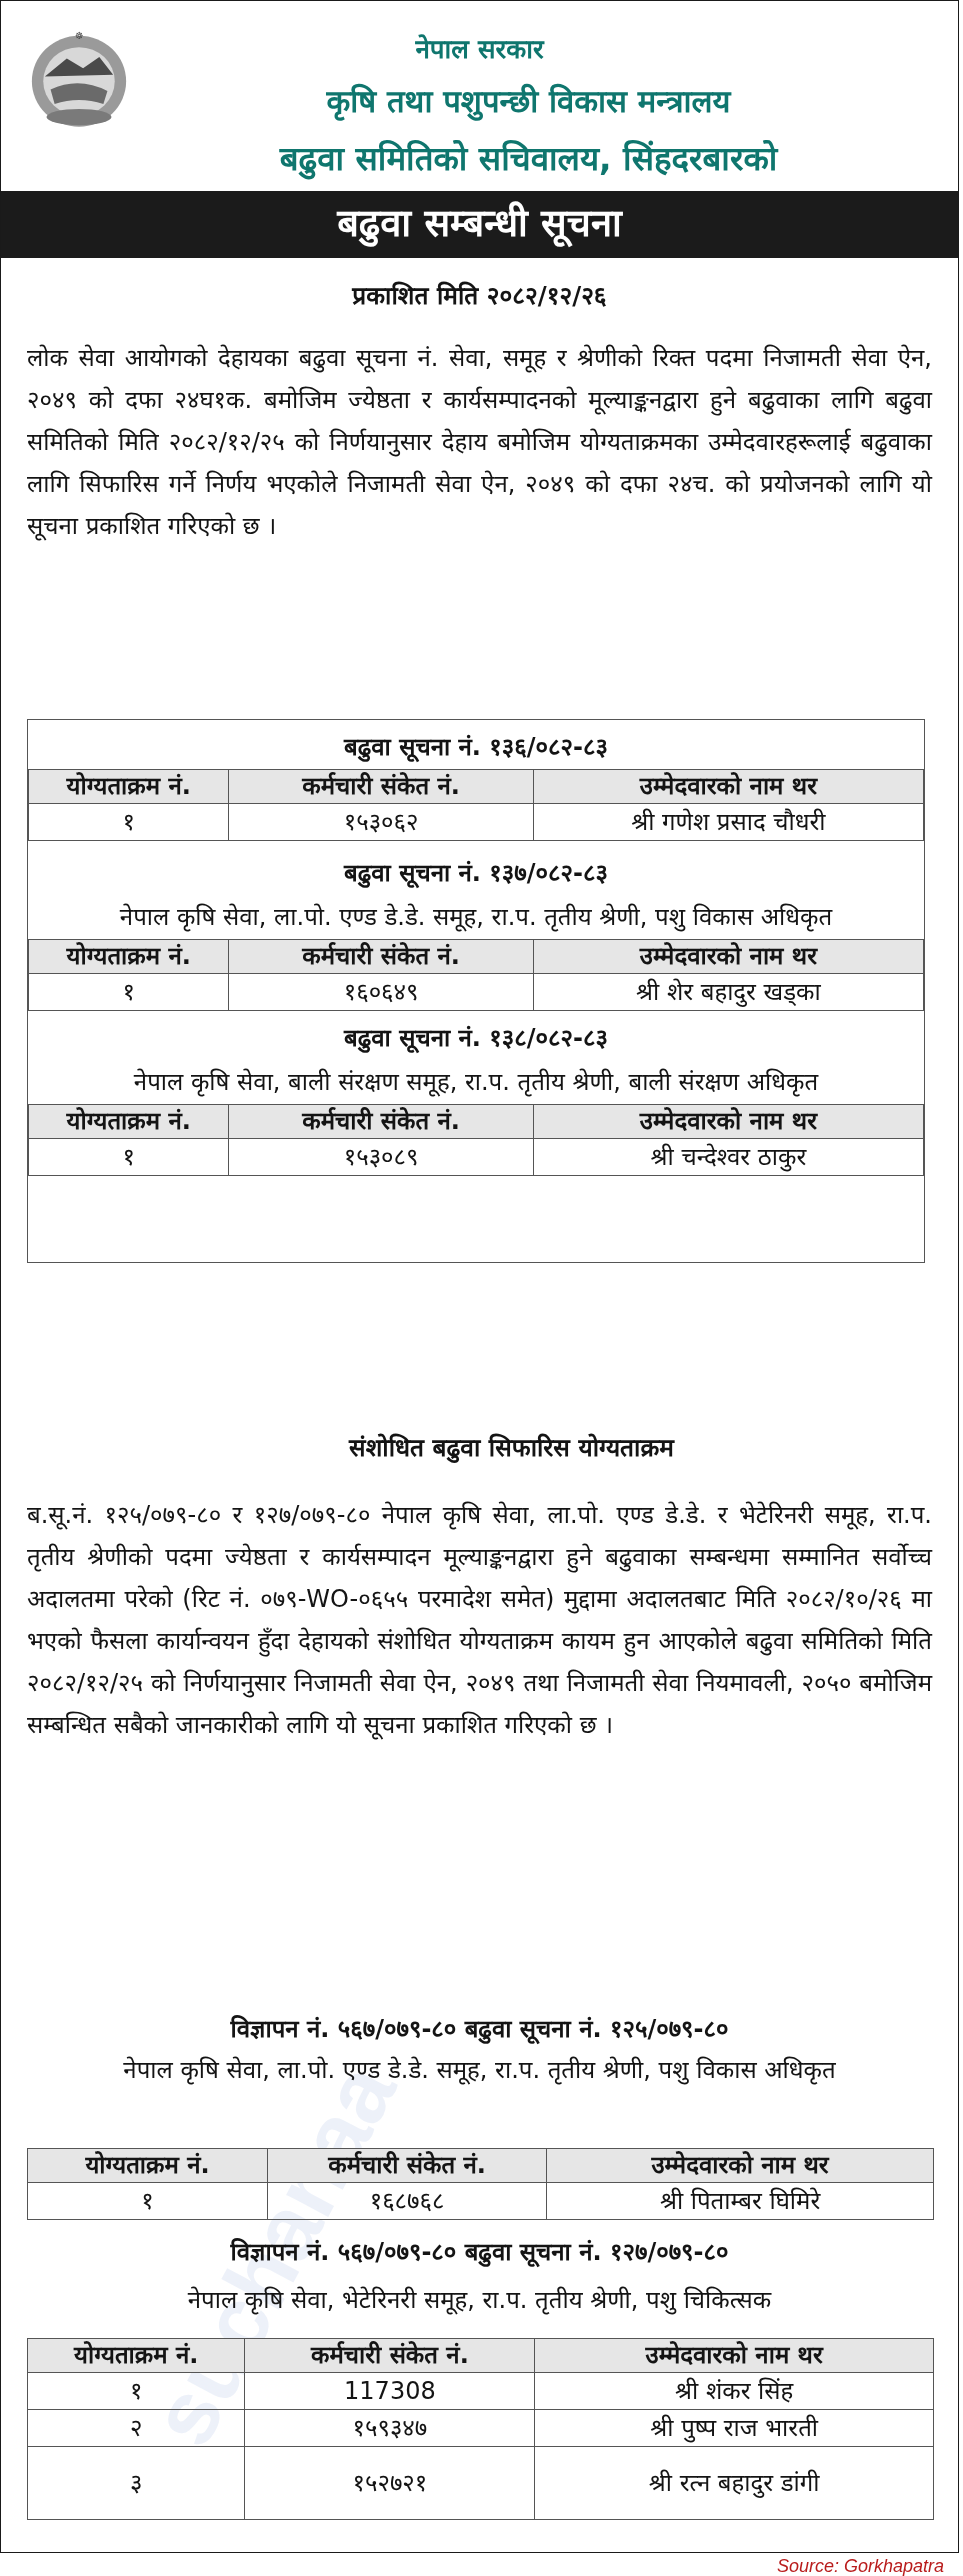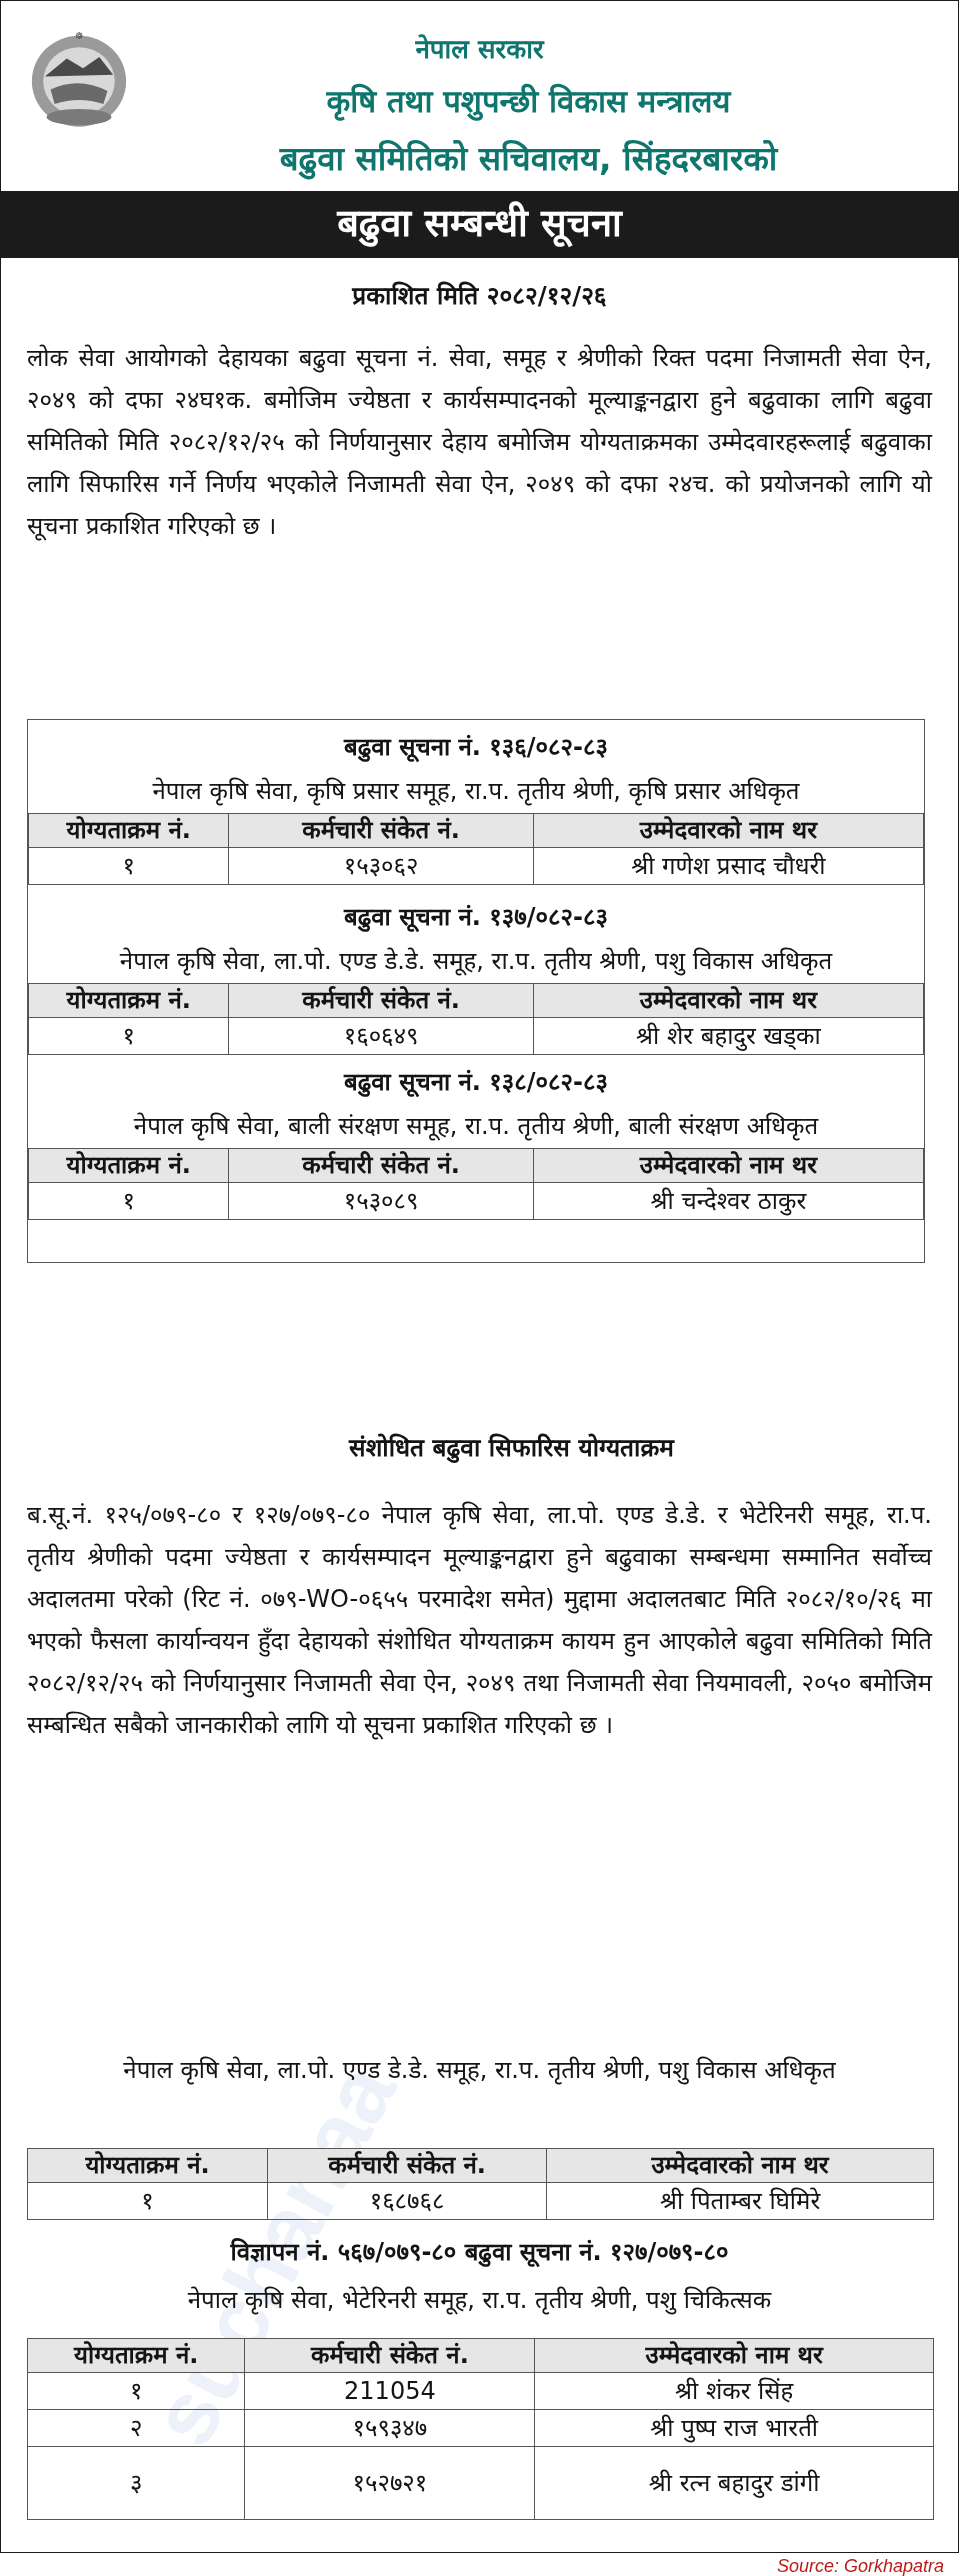--- a/index.html
+++ b/index.html
@@ -75,21 +75,20 @@
 
   <div class="pubdate">प्रकाशित मिति २०८२/१२/२६</div>
 
   <div class="para p1">लोक सेवा आयोगको देहायका बढुवा सूचना नं. सेवा, समूह र श्रेणीको रिक्त पदमा निजामती सेवा ऐन, २०४९ को दफा २४घ१क. बमोजिम ज्येष्ठता र कार्यसम्पादनको मूल्याङ्कनद्वारा हुने बढुवाका लागि बढुवा समितिको मिति २०८२/१२/२५ को निर्णयानुसार देहाय बमोजिम योग्यताक्रमका उम्मेदवारहरूलाई बढुवाका लागि सिफारिस गर्ने निर्णय भएकोले निजामती सेवा ऐन, २०४९ को दफा २४च. को प्रयोजनको लागि यो सूचना प्रकाशित गरिएको छ ।</div>
 
   <div class="notice-box nb1">
 
     <div style="padding-top:4.9px;">
       <div class="notice-head" style="padding:0 49px;">
         <div class="no">बढुवा सूचना नं. १३६/०८२-८३</div>
-        <div>नेपाल कृषि सेवा, कृषि प्रसार समूह, रा.प. तृतीय श्रेणी, कृषि प्रसार अधिकृत</div>
       </div>
       <table class="grid">
         <tbody>
             <tr>
           <th class="col1">योग्यताक्रम नं.</th>
           <th class="col2">कर्मचारी संकेत नं.</th>
           <th>उम्मेदवारको नाम थर</th>
         </tr>
         <tr>
           <td>१</td>
@@ -140,20 +139,21 @@
         </tr>
       </tbody>
         </table>
     </div>
   </div>
 
   <div class="sec-title" style="top:1429px;margin-left:32px;">संशोधित बढुवा सिफारिस योग्यताक्रम</div>
 
   <div class="para" style="top:1478px;">ब.सू.नं. १२५/०७९-८० र १२७/०७९-८० नेपाल कृषि सेवा, ला.पो. एण्ड डे.डे. र भेटेरिनरी समूह, रा.प. तृतीय श्रेणीको पदमा ज्येष्ठता र कार्यसम्पादन मूल्याङ्कनद्वारा हुने बढुवाका सम्बन्धमा सम्मानित सर्वोच्च अदालतमा परेको (रिट नं. ०७९-WO-०६५५ परमादेश समेत) मुद्दामा अदालतबाट मिति २०८२/१०/२६ मा भएको फैसला कार्यान्वयन हुँदा देहायको संशोधित योग्यताक्रम कायम हुन आएकोले बढुवा समितिको मिति २०८२/१२/२५ को निर्णयानुसार निजामती सेवा ऐन, २०४९ तथा निजामती सेवा नियमावली, २०५० बमोजिम सम्बन्धित सबैको जानकारीको लागि यो सूचना प्रकाशित गरिएको छ ।</div>
 
+  <div class="adv-title" style="top:2010px;">विज्ञापन नं. ५६७/०७९-८० बढुवा सूचना नं. १२५/०७९-८०</div>
   <div class="adv-sub" style="top:2047px; padding:0 114px; box-sizing:border-box;">नेपाल कृषि सेवा, ला.पो. एण्ड डे.डे. समूह, रा.प. तृतीय श्रेणी, पशु विकास अधिकृत</div>
   <div class="tbl-wrap" style="top:2147px;">
     <table class="grid">
       <tbody>
           <tr>
         <th style="width:26.5%;">योग्यताक्रम नं.</th>
         <th style="width:30.8%;">कर्मचारी संकेत नं.</th>
         <th>उम्मेदवारको नाम थर</th>
       </tr>
       <tr>
@@ -170,21 +170,21 @@
   <div class="tbl-wrap" style="top:2337px;">
     <table class="grid">
       <tbody>
           <tr>
         <th style="width:24%;">योग्यताक्रम नं.</th>
         <th style="width:32%;">कर्मचारी संकेत नं.</th>
         <th>उम्मेदवारको नाम थर</th>
       </tr>
       <tr>
         <td>१</td>
-        <td>211054</td>
+        <td>117308</td>
         <td>श्री शंकर सिंह</td>
       </tr>
       <tr>
         <td>२</td>
         <td>१५९३४७</td>
         <td>श्री पुष्प राज भारती</td>
       </tr>
       <tr>
         <td style="line-height:72px;">३</td>
         <td style="line-height:72px;">१५२७२१</td>

